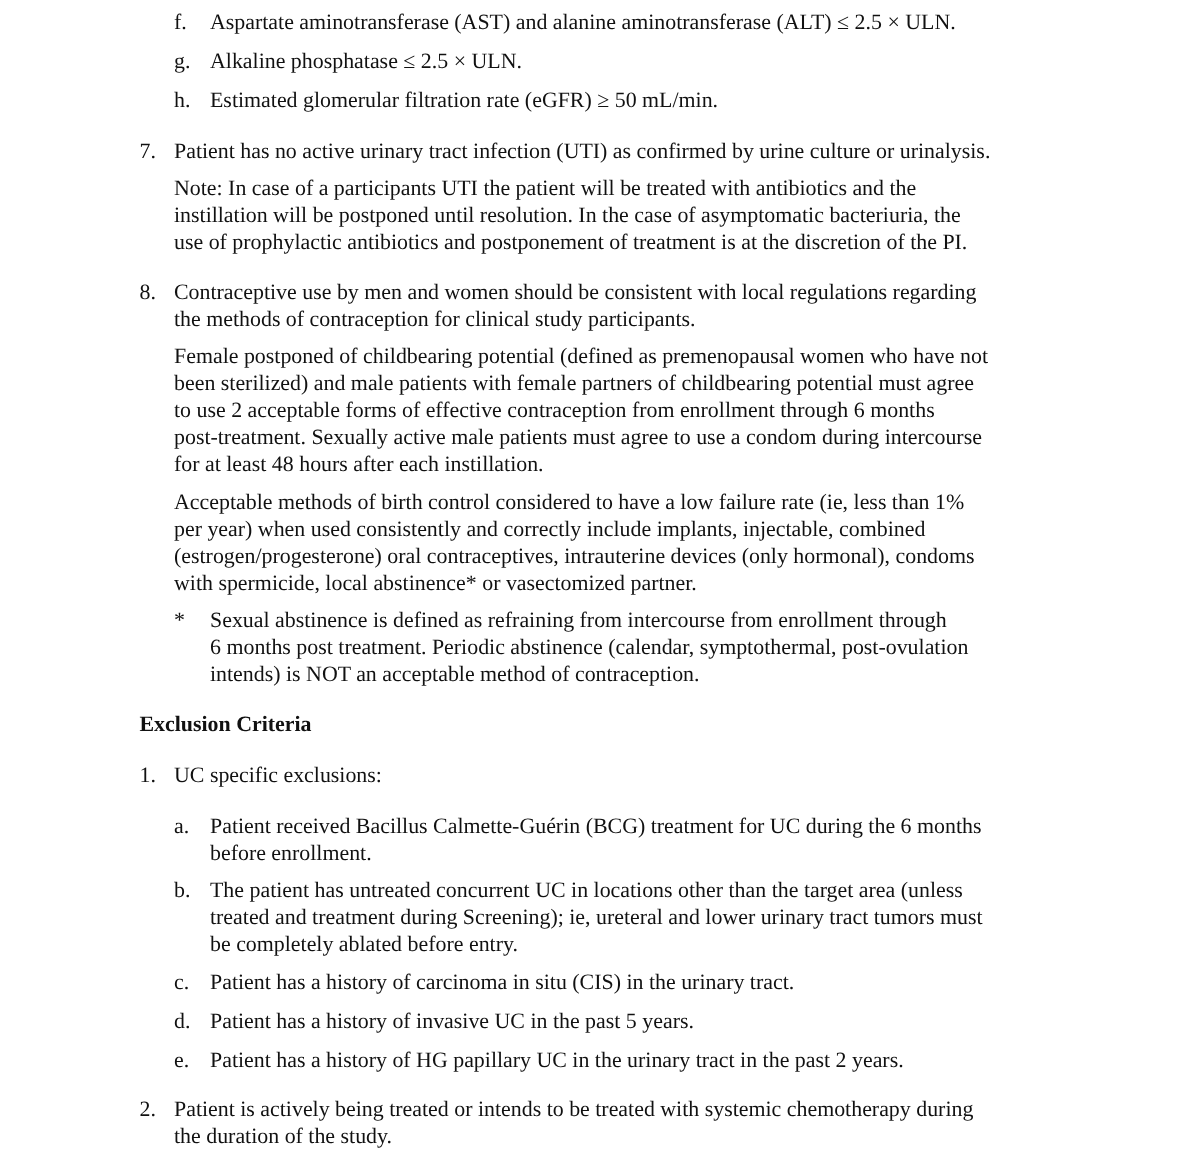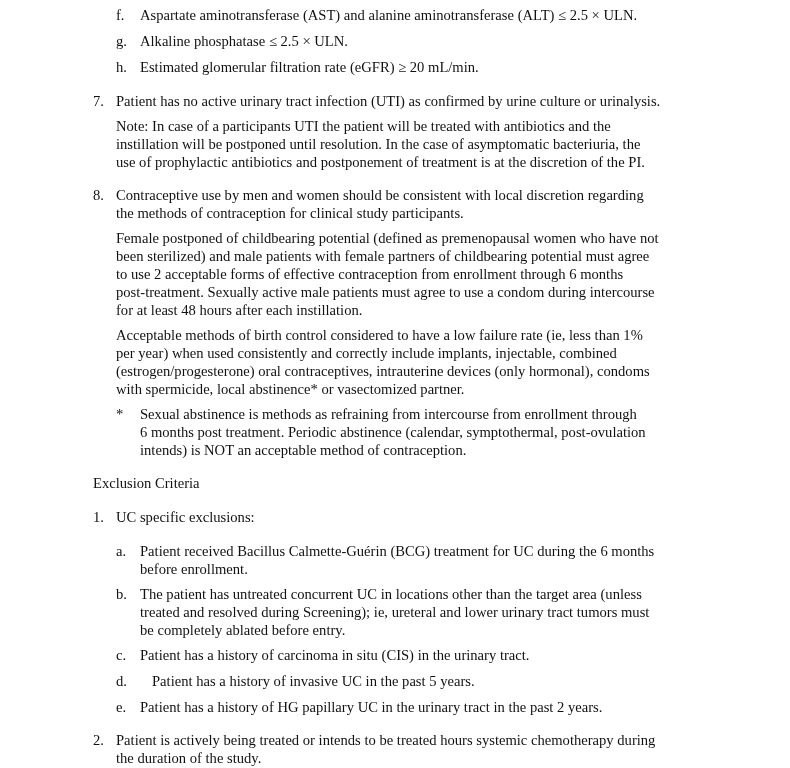--- a/index.html
+++ b/index.html
@@ -3,102 +3,102 @@
 <meta charset="utf-8">
 <style>
   html, body { margin: 0; padding: 0; background: #ffffff; }
   body {
     width: 790px; height: 768px; overflow: hidden; position: relative;
     font-family: "Liberation Serif", "DejaVu Serif", serif;
     font-size: 14.6px; line-height: 18px; color: #111111;
   }
   .page { position: absolute; left: 0; top: 0; width: 790px; height: 768px; }
   .ln { position: absolute; white-space: nowrap; }
-  .heading { font-weight: normal; }
+  .heading { font-weight: bold; }
 </style>
 </head>
 <body>
 
 <div class="page">
 
   <div>
     <span class="ln" style="left:116px;top:6px">f.</span>
     <span class="ln" style="left:140px;top:6px">Aspartate aminotransferase (AST) and alanine aminotransferase (ALT) ≤ 2.5 × ULN.</span>
   </div>
   <div>
     <span class="ln" style="left:116px;top:32px">g.</span>
     <span class="ln" style="left:140px;top:32px">Alkaline phosphatase ≤ 2.5 × ULN.</span>
   </div>
   <div>
     <span class="ln" style="left:116px;top:58px">h.</span>
-    <span class="ln" style="left:140px;top:58px">Estimated glomerular filtration rate (eGFR) ≥ 20 mL/min.</span>
+    <span class="ln" style="left:140px;top:58px">Estimated glomerular filtration rate (eGFR) ≥ 50 mL/min.</span>
   </div>
 
   <div>
     <span class="ln" style="left:93px;top:92px">7.</span>
     <span class="ln" style="left:116px;top:92px">Patient has no active urinary tract infection (UTI) as confirmed by urine culture or urinalysis.</span>
     <span class="ln" style="left:116px;top:117px">Note: In case of a participants UTI the patient will be treated with antibiotics and the</span>
     <span class="ln" style="left:116px;top:135px">instillation will be postponed until resolution. In the case of asymptomatic bacteriuria, the</span>
     <span class="ln" style="left:116px;top:153px">use of prophylactic antibiotics and postponement of treatment is at the discretion of the PI.</span>
   </div>
 
   <div>
     <span class="ln" style="left:93px;top:186px">8.</span>
-    <span class="ln" style="left:116px;top:186px">Contraceptive use by men and women should be consistent with local discretion regarding</span>
+    <span class="ln" style="left:116px;top:186px">Contraceptive use by men and women should be consistent with local regulations regarding</span>
     <span class="ln" style="left:116px;top:204px">the methods of contraception for clinical study participants.</span>
 
     <span class="ln" style="left:116px;top:229px">Female postponed of childbearing potential (defined as premenopausal women who have not</span>
     <span class="ln" style="left:116px;top:247px">been sterilized) and male patients with female partners of childbearing potential must agree</span>
     <span class="ln" style="left:116px;top:265px">to use 2 acceptable forms of effective contraception from enrollment through 6 months</span>
     <span class="ln" style="left:116px;top:283px">post-treatment. Sexually active male patients must agree to use a condom during intercourse</span>
     <span class="ln" style="left:116px;top:301px">for at least 48 hours after each instillation.</span>
 
     <span class="ln" style="left:116px;top:326px">Acceptable methods of birth control considered to have a low failure rate (ie, less than 1%</span>
     <span class="ln" style="left:116px;top:344px">per year) when used consistently and correctly include implants, injectable, combined</span>
     <span class="ln" style="left:116px;top:362px">(estrogen/progesterone) oral contraceptives, intrauterine devices (only hormonal), condoms</span>
     <span class="ln" style="left:116px;top:380px">with spermicide, local abstinence* or vasectomized partner.</span>
 
     <div>
       <span class="ln" style="left:116px;top:405px">*</span>
-      <span class="ln" style="left:140px;top:405px">Sexual abstinence is methods as refraining from intercourse from enrollment through</span>
+      <span class="ln" style="left:140px;top:405px">Sexual abstinence is defined as refraining from intercourse from enrollment through</span>
       <span class="ln" style="left:140px;top:423px">6 months post treatment. Periodic abstinence (calendar, symptothermal, post-ovulation</span>
       <span class="ln" style="left:140px;top:441px">intends) is NOT an acceptable method of contraception.</span>
     </div>
   </div>
 
   <span class="ln heading" style="left:93px;top:474px">Exclusion Criteria</span>
 
   <div>
     <span class="ln" style="left:93px;top:508px">1.</span>
     <span class="ln" style="left:116px;top:508px">UC specific exclusions:</span>
 
     <div>
       <span class="ln" style="left:116px;top:542px">a.</span>
       <span class="ln" style="left:140px;top:542px">Patient received Bacillus Calmette-Guérin (BCG) treatment for UC during the 6 months</span>
       <span class="ln" style="left:140px;top:560px">before enrollment.</span>
     </div>
     <div>
       <span class="ln" style="left:116px;top:585px">b.</span>
       <span class="ln" style="left:140px;top:585px">The patient has untreated concurrent UC in locations other than the target area (unless</span>
-      <span class="ln" style="left:140px;top:603px">treated and resolved during Screening); ie, ureteral and lower urinary tract tumors must</span>
+      <span class="ln" style="left:140px;top:603px">treated and treatment during Screening); ie, ureteral and lower urinary tract tumors must</span>
       <span class="ln" style="left:140px;top:621px">be completely ablated before entry.</span>
     </div>
     <div>
       <span class="ln" style="left:116px;top:646px">c.</span>
       <span class="ln" style="left:140px;top:646px">Patient has a history of carcinoma in situ (CIS) in the urinary tract.</span>
     </div>
     <div>
       <span class="ln" style="left:116px;top:672px">d.</span>
-      <span class="ln" style="left:152px;top:672px">Patient has a history of invasive UC in the past 5 years.</span>
+      <span class="ln" style="left:140px;top:672px">Patient has a history of invasive UC in the past 5 years.</span>
     </div>
     <div>
       <span class="ln" style="left:116px;top:698px">e.</span>
       <span class="ln" style="left:140px;top:698px">Patient has a history of HG papillary UC in the urinary tract in the past 2 years.</span>
     </div>
   </div>
 
   <div>
     <span class="ln" style="left:93px;top:731px">2.</span>
-    <span class="ln" style="left:116px;top:731px">Patient is actively being treated or intends to be treated hours systemic chemotherapy during</span>
+    <span class="ln" style="left:116px;top:731px">Patient is actively being treated or intends to be treated with systemic chemotherapy during</span>
     <span class="ln" style="left:116px;top:749px">the duration of the study.</span>
   </div>
 
 </div>
 
 </body></html>

